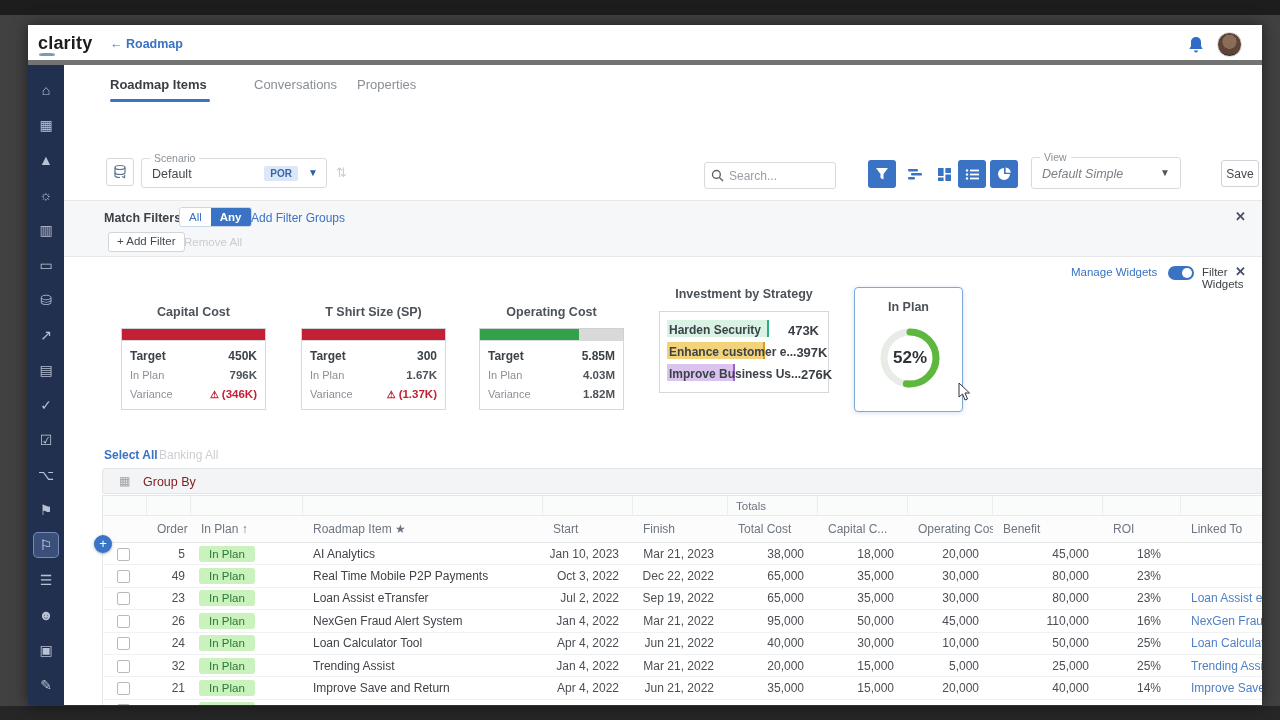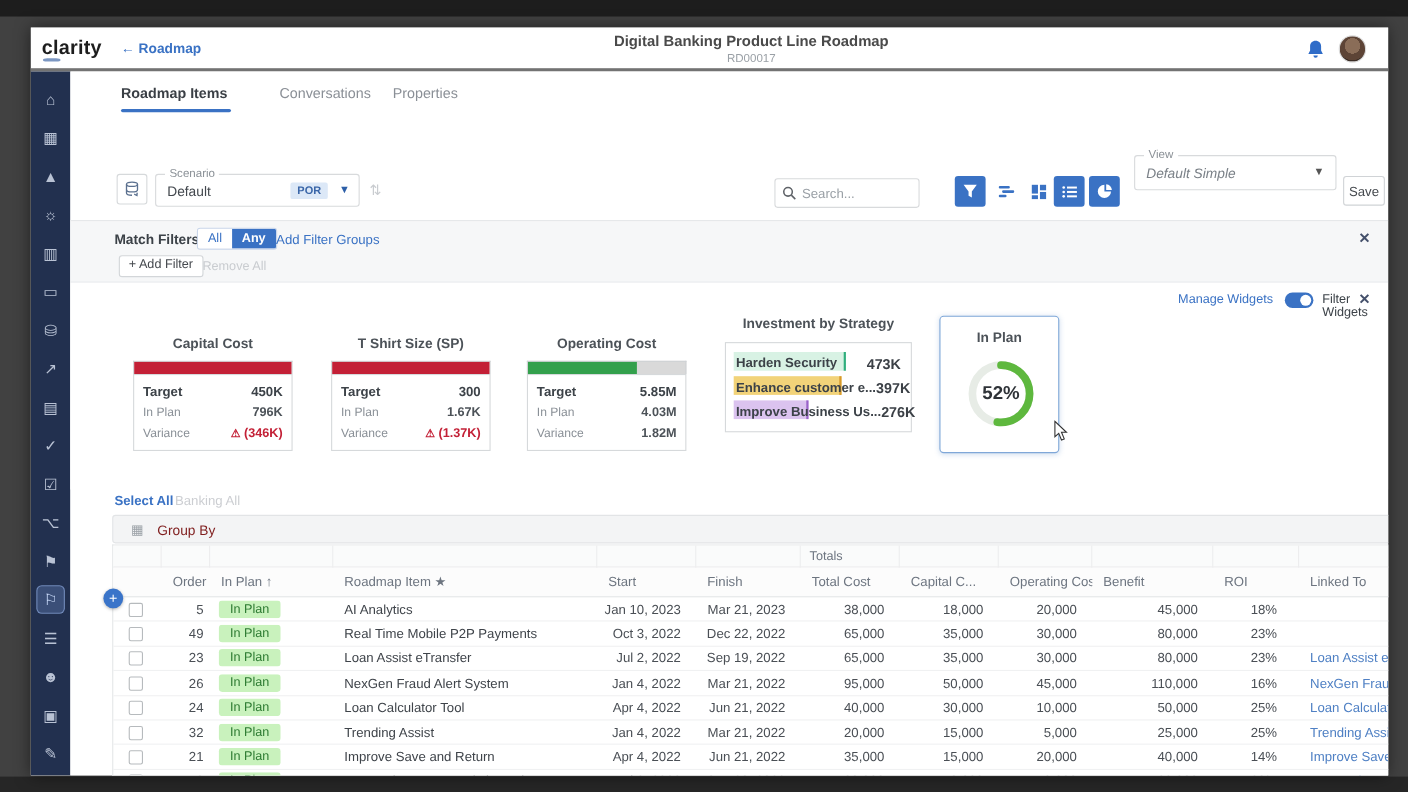--- a/index.html
+++ b/index.html
@@ -3,21 +3,21 @@
 <meta charset="utf-8">
 <style>
   * { margin:0; padding:0; box-sizing:border-box; }
   html,body { width:1280px; height:720px; overflow:hidden; background:#3f3f3f; font-family:"Liberation Sans", sans-serif; }
   .stage { position:relative; width:1280px; height:720px; background:#414141; }
   .stage-top { position:absolute; left:0; top:0; width:1280px; height:15px; background:#1d1d1d; }
   .stage-bottom { position:absolute; left:0; bottom:0; width:1280px; height:14px; background:#262626; }
   .app { position:absolute; left:28px; top:25px; width:1234px; height:680px; background:#ffffff; box-shadow:0 0 14px rgba(0,0,0,.55); overflow:hidden; }
 
   
-  .app-header { position:absolute; left:0; top:0; width:1234px; height:40px; background:#fff; border-bottom:3px solid #737373; }
+  .app-header { position:absolute; left:0; top:0; width:1234px; height:40px; background:#fff; border-bottom:5px solid #737373; }
   .logo { position:absolute; left:10px; top:8px; font-size:18px; font-weight:bold; color:#1d1d1d; letter-spacing:.2px; }
   .logo::after { content:""; position:absolute; left:1px; bottom:-2px; width:16px; height:3px; border-radius:40%/80%; background:#5b7db3; opacity:.8; }
   .back-link { position:absolute; left:82px; top:12px; font-size:12.5px; font-weight:bold; color:#3a72c4; cursor:pointer; }
   .title-wrap { position:absolute; left:50%; top:5px; transform:translateX(-50%); margin-left:38px; text-align:center; width:420px; }
   .page-title { font-size:13.5px; font-weight:bold; color:#4a4a4a; }
   .page-code { font-size:10.5px; color:#9aa0a6; margin-top:2px; }
   .bell { position:absolute; right:56px; top:10px; width:20px; height:20px; }
   .avatar { position:absolute; right:20px; top:7px; width:25px; height:25px; border-radius:50%;
             background:radial-gradient(circle at 50% 38%, #8a6d58 0 38%, #5d4436 39% 70%, #3c2e26 71%); border:1px solid #d9d9d9; }
 
@@ -42,21 +42,21 @@
   .fieldlabel { position:absolute; top:-7px; left:8px; background:#fff; padding:0 4px; font-size:10.5px; color:#8a9096; }
   .scenario-box { left:77px; top:93px; width:186px; height:30px; }
   .scenario-val { position:absolute; left:10px; top:8px; font-size:12.5px; color:#43484e; }
   .por { position:absolute; right:28px; top:7px; background:#dce8f7; color:#3a66a8; font-size:10px; font-weight:bold; padding:2px 6px; border-radius:2px; }
   .scen-caret { position:absolute; right:8px; top:8px; font-size:10px; color:#2d5fa8; }
   .scen-extra { position:absolute; left:272px; top:100px; font-size:13px; color:#c9ccd0; }
   .searchbox { left:640px; top:97px; width:132px; height:27px; }
   .searchbox input { position:absolute; left:24px; top:1px; width:100px; height:23px; border:0; outline:none; font-size:12px; color:#555; font-family:"Liberation Sans",sans-serif; }
   .searchbox input::placeholder { color:#9aa0a6; }
   .mag { position:absolute; left:6px; top:6px; }
-  .view-box { left:967px; top:76px; width:184px; height:32px; }
+  .view-box { left:967px; top:92px; width:150px; height:32px; }
   .view-val { position:absolute; left:10px; top:9px; font-size:12.5px; font-style:italic; color:#7a8087; }
   .view-caret { position:absolute; right:10px; top:9px; font-size:10px; color:#555; }
   .save-btn { position:absolute; left:1157px; top:95px; width:38px; height:27px; border:1px solid #d0d3d6; border-radius:3px; background:#fff; font-size:12px; color:#45494e; display:flex; align-items:center; justify-content:center; cursor:pointer; }
 
   
   .filterpanel { position:absolute; left:0; top:135px; width:1198px; height:57px; background:#f6f7f8; border-top:1px solid #e6e8ea; border-bottom:1px solid #e6e8ea; }
   .match-label { position:absolute; left:40px; top:10px; font-size:12.5px; font-weight:bold; color:#3c4248; }
   .seg { position:absolute; left:115px; top:6px; height:20px; display:flex; border:1px solid #c9d6ea; border-radius:3px; overflow:hidden; }
   .seg .opt { padding:3px 9px; font-size:11.5px; color:#3a72c4; background:#fff; cursor:pointer; }
   .seg .opt.on { background:#3a72c4; color:#fff; font-weight:bold; }
@@ -134,24 +134,20 @@
 
 <div class="stage">
   <div class="stage-top"></div>
   <div class="stage-bottom"></div>
 
   <div class="app">
 
     <div class="app-header">
       <div class="logo">clarity</div>
       <div class="back-link"><span>←</span> <span>Roadmap</span></div>
-      <div class="title-wrap">
-        <div class="page-title">Digital Banking Product Line Roadmap</div>
-        <div class="page-code">RD00017</div>
-      </div>
       <svg class="bell" viewBox="0 0 20 20">
         <path d="M10 2c-3 0-5 2.2-5 5v4l-1.6 3h13.2L15 11V7c0-2.8-2-5-5-5z" fill="#2f6cc8"></path>
         <path d="M8 15.5a2 2 0 0 0 4 0z" fill="#2f6cc8"></path>
       </svg>
       <div class="avatar"></div>
     </div>
 
     <div class="sidebar" id="sidebar">
         <div class="snav">⌂</div>
         <div class="snav">▦</div>

